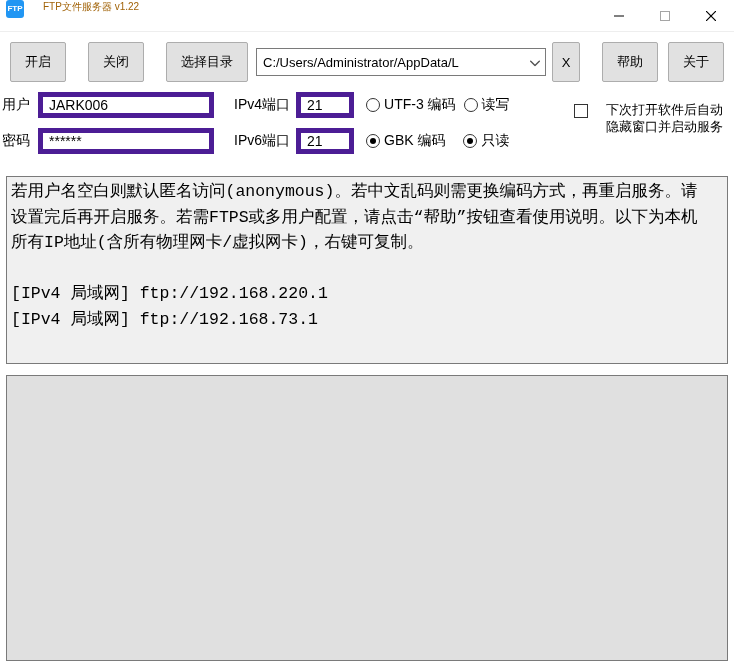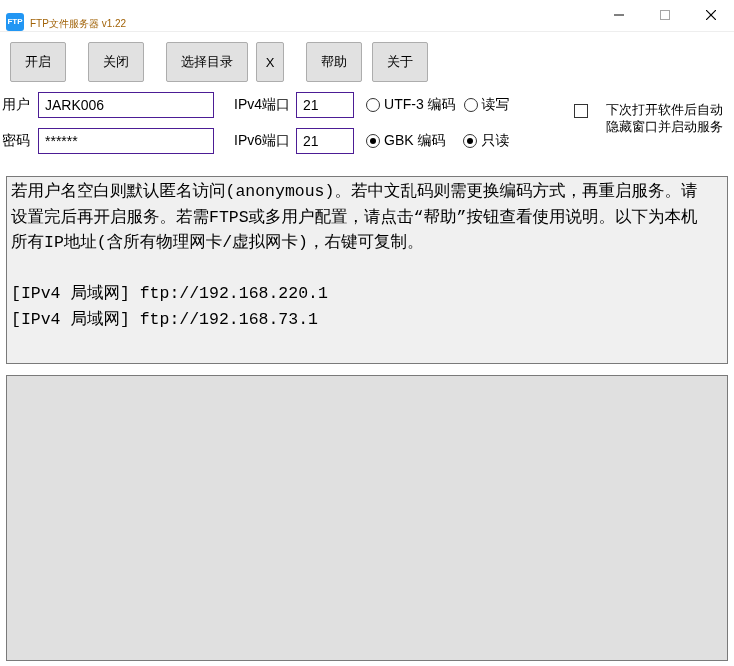--- a/index.html
+++ b/index.html
@@ -11,24 +11,25 @@
     height: 666px;
     overflow: hidden;
     display: flex;
     flex-direction: column;
   }
 
   
   .titlebar {
     height: 32px;
     display: flex;
-    align-items: flex-end;
+    align-items: flex-start;
     padding-left: 6px;
     background: #fff;
     border-bottom: 1px solid #eee;
+    gap: 13px;
   }
   .titlebar .app-icon {
     width: 18px; height: 18px;
     background: #2196f3;
     border-radius: 3px;
     color: #fff;
     font-size: 8px;
     font-weight: bold;
     display: flex;
     align-items: center;
@@ -116,21 +117,21 @@
     align-items: center;
     margin-bottom: 10px;
   }
   .config-row .lbl {
     width: 36px;
     font-size: 14px;
     color: #000;
   }
   .text-input {
     height: 26px;
-    border: 1px solid #4c1d95;
+    border: 5px solid #4c1d95;
     padding: 0 6px;
     font-family: inherit;
     font-size: 14px;
     background: #fff;
   }
   .text-input.user { width: 176px; margin-right: 20px; }
   .text-input.port { width: 58px; margin-right: 12px; }
   .lbl-port { font-size: 14px; margin-right: 6px; }
   .radio-wrap {
     display: inline-flex;
@@ -254,20 +255,30 @@
           <line x1="10" y1="0" x2="0" y2="10" stroke="#000" stroke-width="1.2"></line>
         </svg>
     </button>
   </div>
 </div>
 
 <div class="toolbar">
   <button class="btn">开启</button>
   <button class="btn">关闭</button>
   <button class="btn select-dir">选择目录</button>
+  <div class="path-select-wrap">
+    <div class="path-select">
+      <span>C:/Users/Administrator/AppData/L</span>
+    </div>
+    <span class="chevron">
+      <svg width="10" height="6" viewBox="0 0 10 6">
+          <path d="M0 0 L5 5 L10 0" fill="none" stroke="#555" stroke-width="1.4"></path>
+        </svg>
+    </span>
+  </div>
   <button class="btn btn-x">X</button>
   <button class="btn help">帮助</button>
   <button class="btn about">关于</button>
 </div>
 
 <div class="config">
   <div class="config-grid">
     <div class="config-left">
       <div class="config-row">
         <span class="lbl">用户</span>

